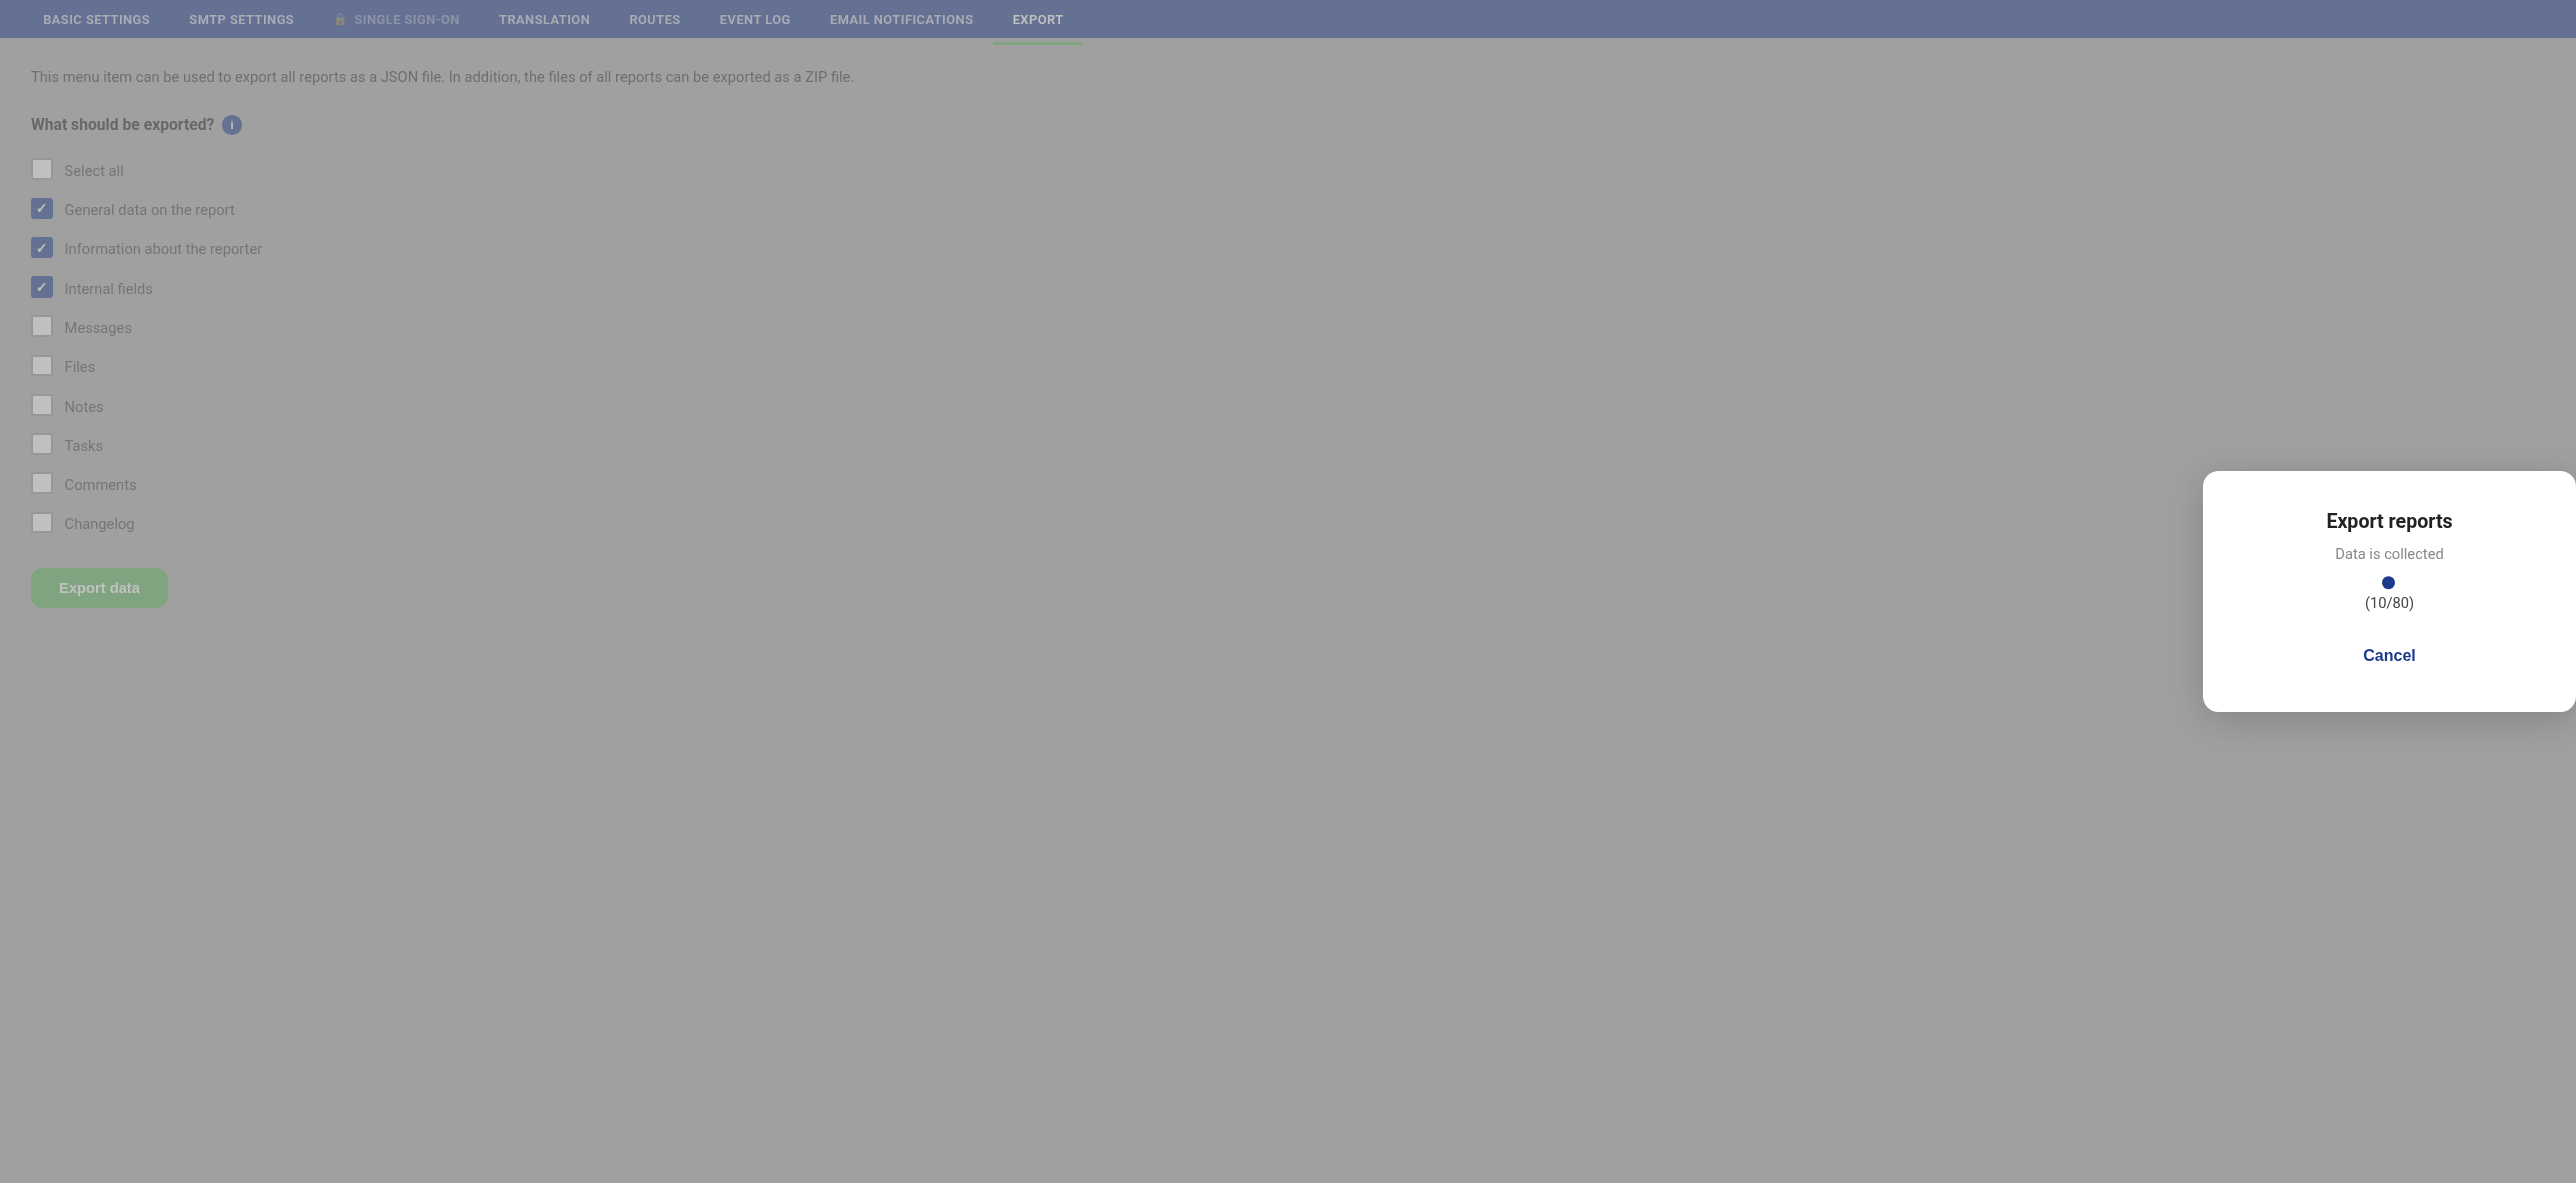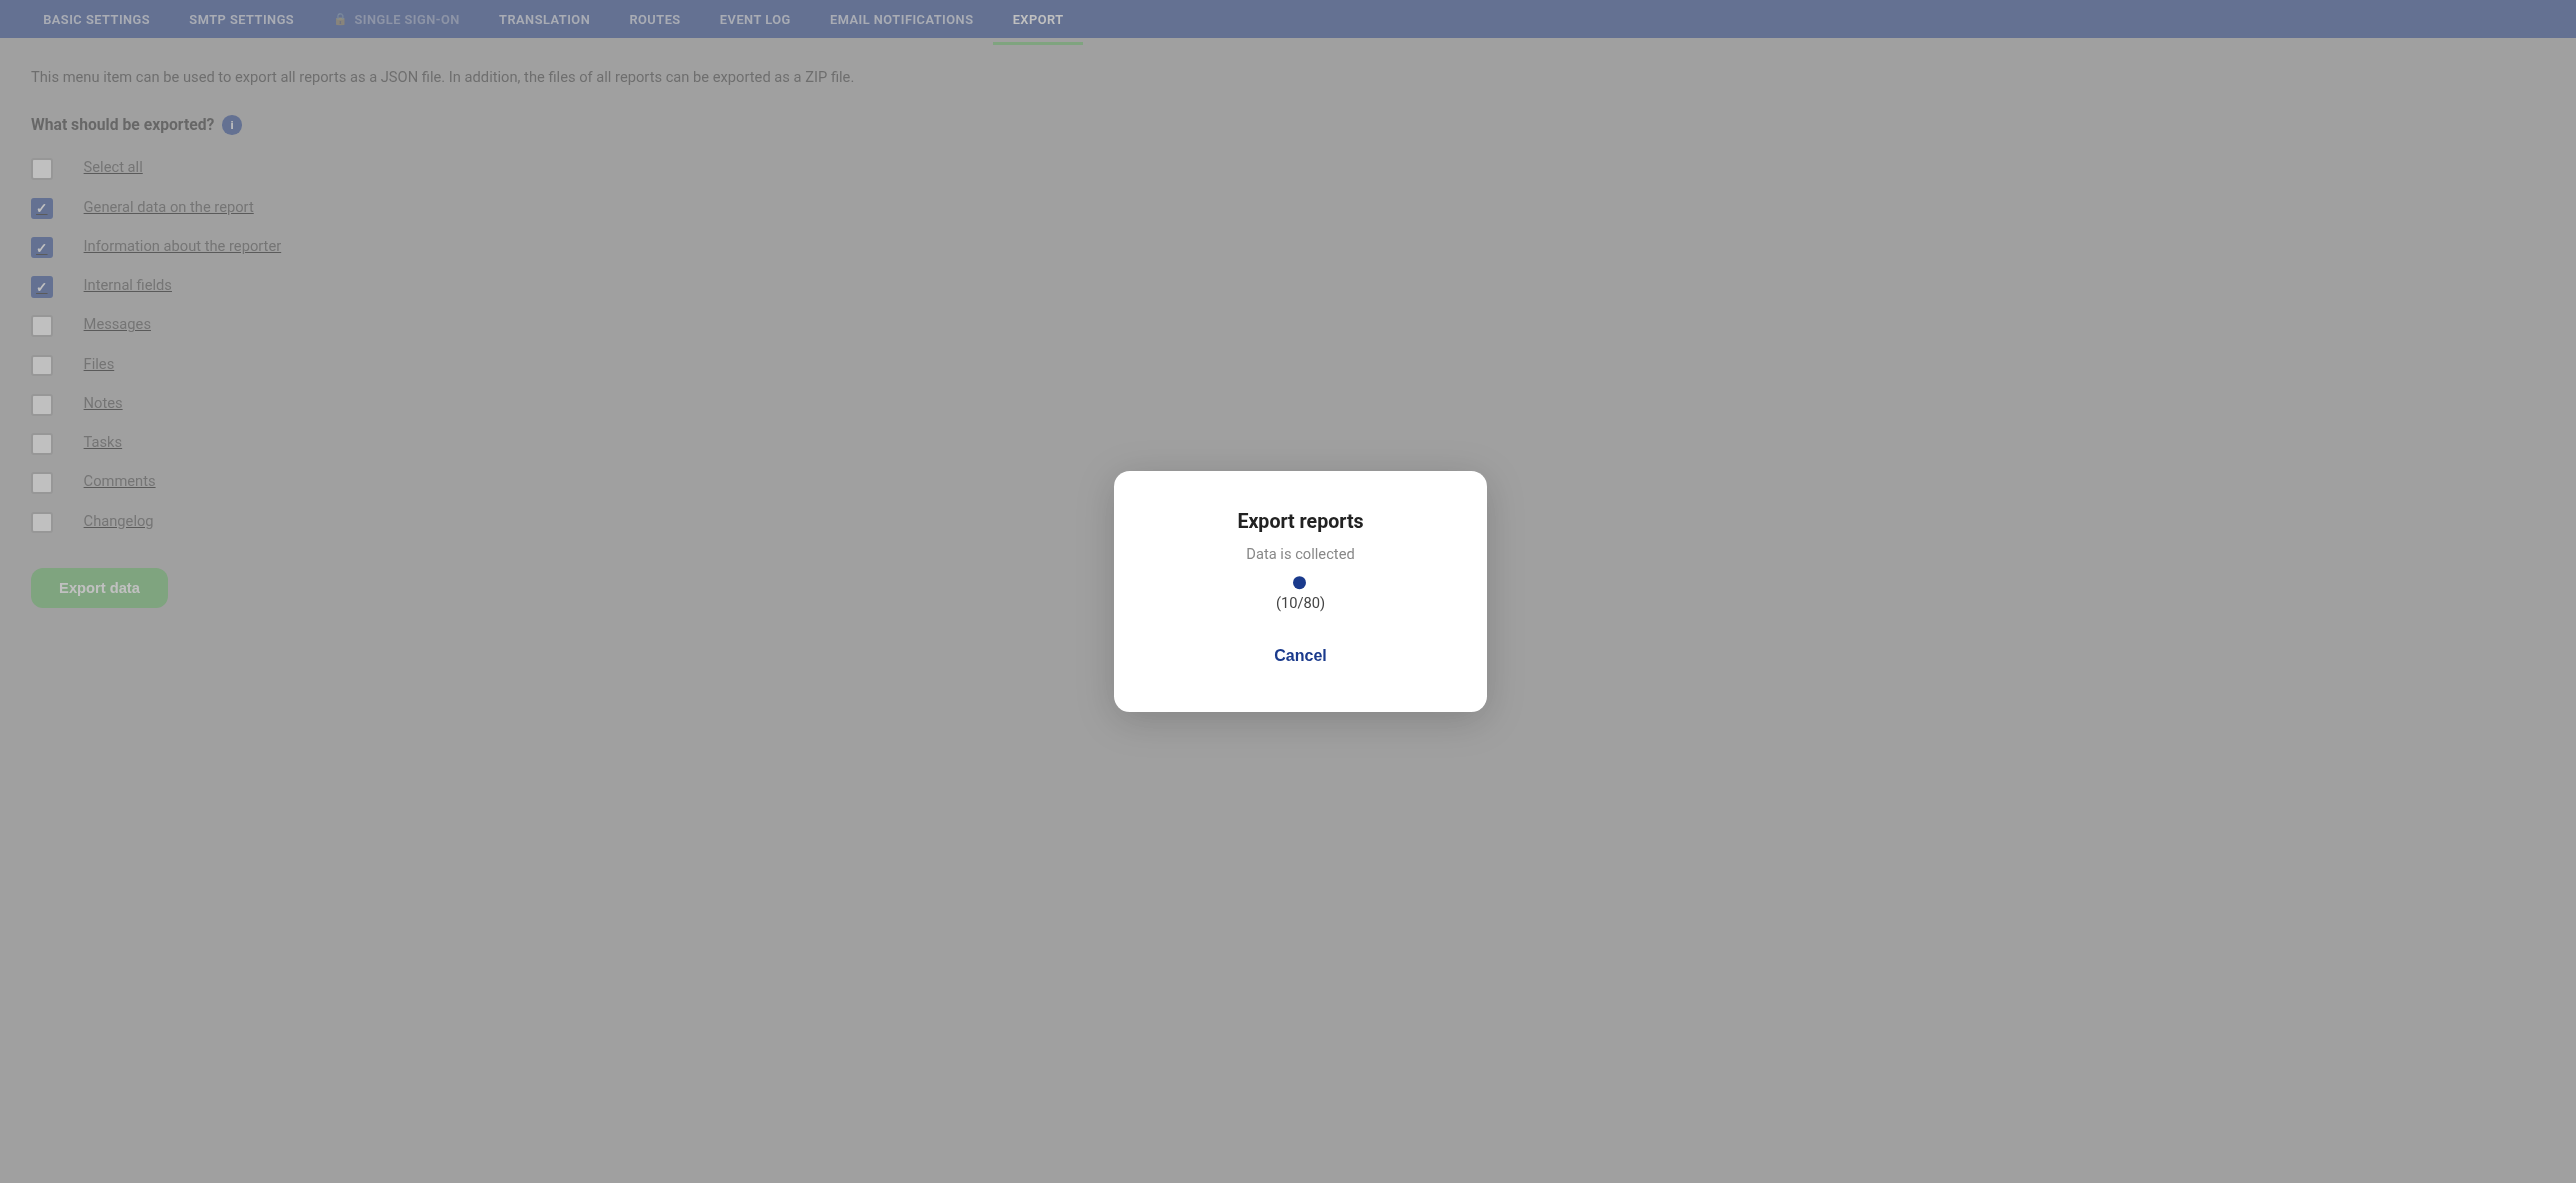--- a/index.html
+++ b/index.html
@@ -94,24 +94,23 @@
     
     .checkbox-list {
       display: flex;
       flex-direction: column;
       gap: 17.7px;
       margin-bottom: 35px;
     }
 
     .checkbox-row {
       display: flex;
-      align-items: flex-start;
-      gap: 31px;
-      cursor: pointer;
-      text-decoration: underline;
+      align-items: flex-end;
+      gap: 12px;
+      cursor: pointer;
     }
 
     .checkbox-box {
       width: 21.6px;
       height: 21.6px;
       border: 2px solid #999;
       border-radius: 2.9px;
       display: flex;
       align-items: center;
       justify-content: center;
@@ -149,21 +148,21 @@
       min-width: 137px;
     }
 
     
     .overlay {
       position: fixed;
       top: 0; left: 0; right: 0; bottom: 0;
       background: rgba(150,150,150,0.6);
       display: flex;
       align-items: center;
-      justify-content: center;
+      justify-content: flex-end;
       z-index: 100;
       padding-left: 25px;
     }
 
     
     .modal {
       background: white;
       border-radius: 15.7px;
       padding: 39px 47px;
       width: 373px;

